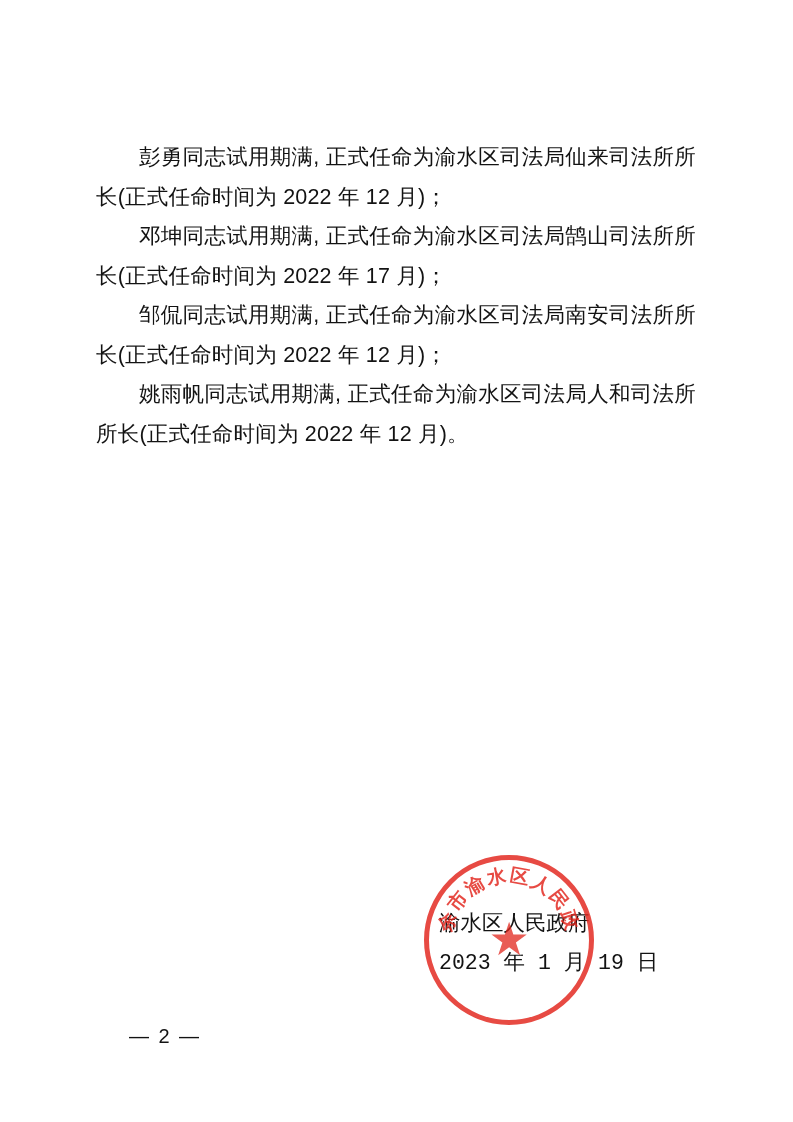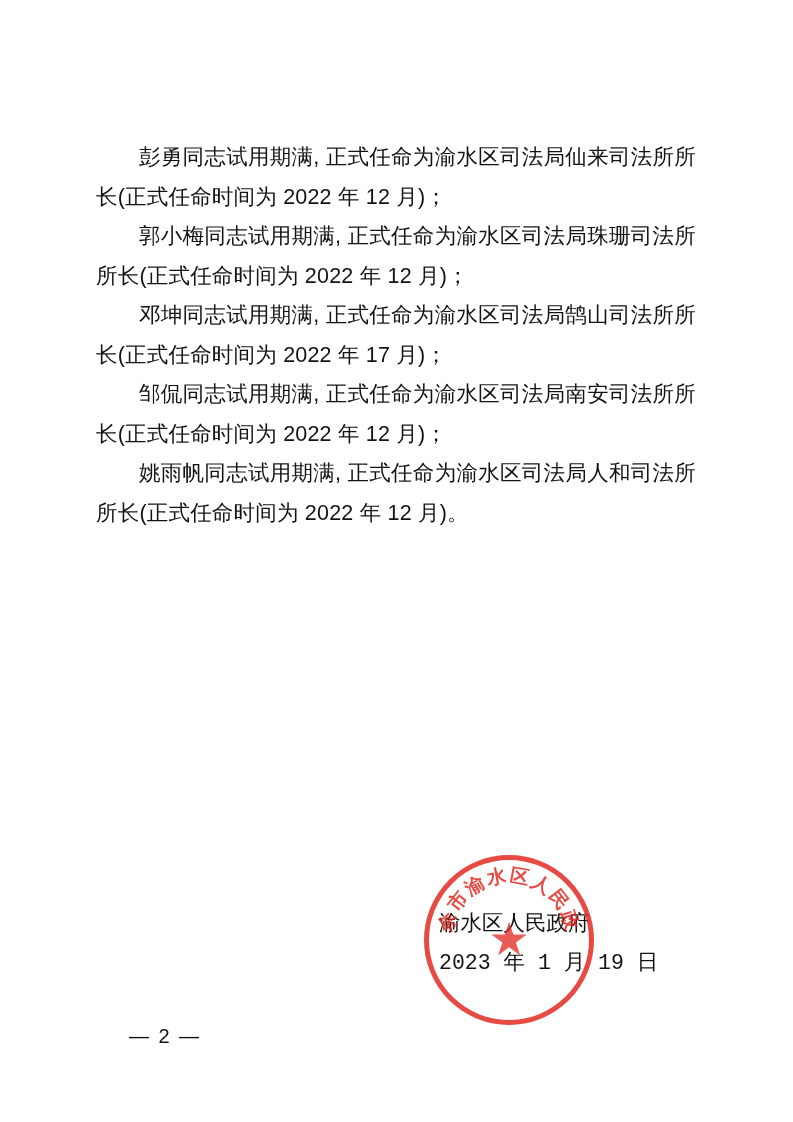--- a/index.html
+++ b/index.html
@@ -96,21 +96,20 @@
     letter-spacing: 2px;
   }
 </style>
 </head>
 <body>
 
 <div class="page">
 
   <div class="body-area">
     <p class="para">彭勇同志试用期满, 正式任命为渝水区司法局仙来司法所所长(正式任命时间为 2022 年 12 月)；</p>
-    <p class="para">郭小梅同志试用期满, 正式任命为渝水区司法局珠珊司法所所长(正式任命时间为 2022 年 12 月)；</p>
     <p class="para">邓坤同志试用期满, 正式任命为渝水区司法局鹄山司法所所长(正式任命时间为 2022 年 17 月)；</p>
     <p class="para">邹侃同志试用期满, 正式任命为渝水区司法局南安司法所所长(正式任命时间为 2022 年 12 月)；</p>
     <p class="para">姚雨帆同志试用期满, 正式任命为渝水区司法局人和司法所所长(正式任命时间为 2022 年 12 月)。</p>
   </div>
 
   <div class="signature-block">
     <div class="line">渝水区人民政府</div>
     <div class="line">2023 年 1 月 19 日</div>
   </div>
 

